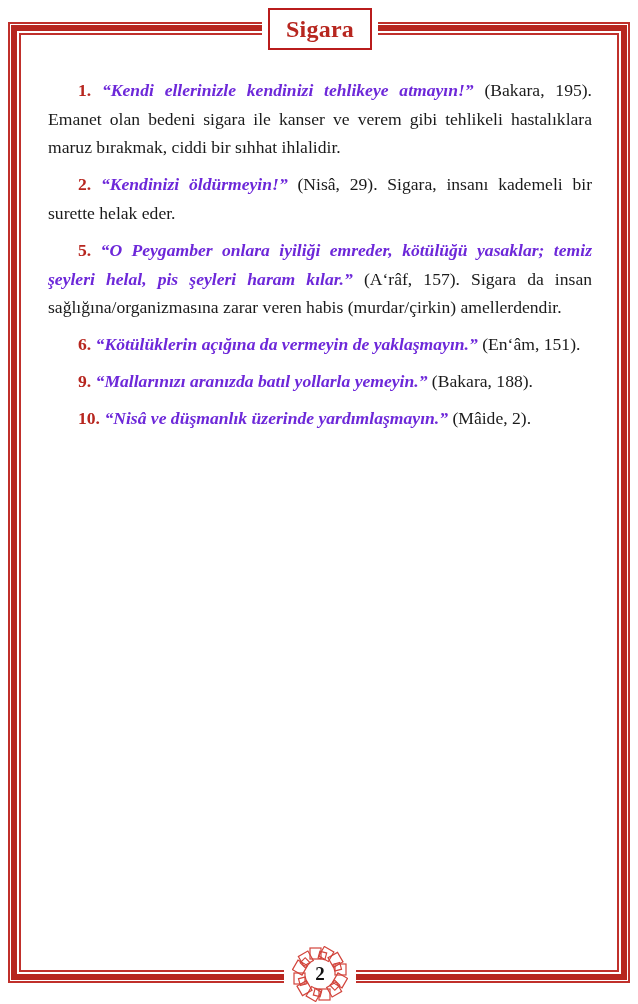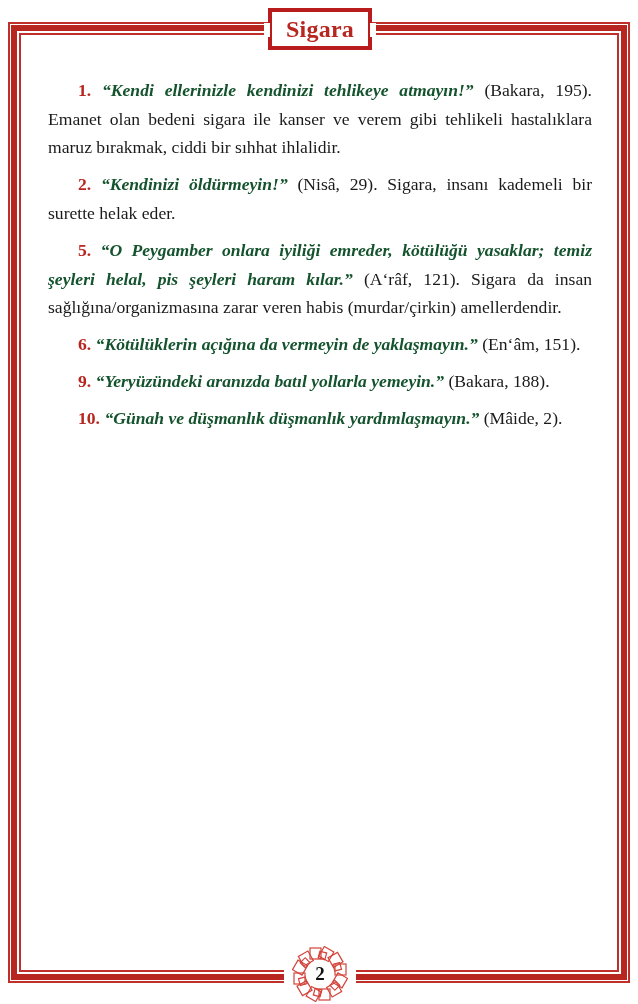--- a/index.html
+++ b/index.html
@@ -37,21 +37,21 @@
       border: 2px solid #c0302b;
     }
     .title-box {
       position: absolute;
       left: 268px;
       top: 8px;
       width: 104px;
       height: 42px;
       box-sizing: border-box;
       background: #ffffff;
-      border: 4px solid #b91c1c;
+      border: 2px solid #b91c1c;
       display: flex;
       align-items: center;
       justify-content: center;
       z-index: 2;
     }
     .title-box::before, .title-box::after {
       content: "";
       position: absolute;
       top: 11px;
       width: 6px;
@@ -81,21 +81,21 @@
       margin: 0 0 8.5px 0;
       text-align: justify;
       text-indent: 30px;
       hyphens: manual;
     }
     .num {
       color: #b7261f;
       font-weight: bold;
     }
     .quote {
-      color: #14532d;
+      color: #6d28d9;
       font-weight: bold;
       font-style: italic;
     }
     .footer-cover {
       position: absolute;
       left: 284px;
       top: 960px;
       width: 72px;
       height: 40px;
       background: #ffffff;
@@ -132,24 +132,24 @@
 
 <div class="frame"></div>
 
 <div class="title-box">
   <span class="title">Sigara</span>
 </div>
 
 <div class="content">
   <p class="item"><span class="num">1.</span> <span class="quote">“Kendi ellerinizle kendinizi tehlikeye atmayın!”</span><span> (Bakara, 195). Emanet olan bedeni sigara ile kanser ve verem gibi tehlikeli hastalıklara maruz bırakmak, ciddi bir sıhhat ihlalidir.</span></p>
   <p class="item"><span class="num">2.</span> <span class="quote">“Kendinizi öldürmeyin!”</span><span> (Nisâ, 29). Sigara, insanı kademeli bir surette helak eder.</span></p>
-  <p class="item"><span class="num">5.</span> <span class="quote">“O Peygamber onlara iyiliği emreder, kötülüğü yasaklar; temiz şeyleri helal, pis şeyleri haram kılar.”</span><span> (A‘râf, 121). Sigara da insan sağlığına/organizmasına zarar veren habis (murdar/çirkin) amellerdendir.</span></p>
+  <p class="item"><span class="num">5.</span> <span class="quote">“O Peygamber onlara iyiliği emreder, kötülüğü yasaklar; temiz şeyleri helal, pis şeyleri haram kılar.”</span><span> (A‘râf, 157). Sigara da insan sağlığına/organizmasına zarar veren habis (murdar/çirkin) amellerdendir.</span></p>
   <p class="item"><span class="num">6.</span> <span class="quote">“Kötülüklerin açığına da vermeyin de yaklaşmayın.”</span><span> (En‘âm, 151).</span></p>
-  <p class="item"><span class="num">9.</span> <span class="quote">“Yeryüzündeki aranızda batıl yollarla yemeyin.”</span><span> (Bakara, 188).</span></p>
-  <p class="item"><span class="num">10.</span> <span class="quote">“Günah ve düşmanlık düşmanlık yardımlaşmayın.”</span><span> (Mâide, 2).</span></p>
+  <p class="item"><span class="num">9.</span> <span class="quote">“Mallarınızı aranızda batıl yollarla yemeyin.”</span><span> (Bakara, 188).</span></p>
+  <p class="item"><span class="num">10.</span> <span class="quote">“Nisâ ve düşmanlık üzerinde yardımlaşmayın.”</span><span> (Mâide, 2).</span></p>
 </div>
 
 <div class="footer-cover"></div>
 
 <div class="rosette">
   <svg viewBox="0 0 56 56" xmlns="http://www.w3.org/2000/svg">
     <g fill="none" stroke="#d2443b" stroke-width="1.2">
       <g transform="translate(28 28)">
         <rect x="-10" y="-26" width="11" height="11" transform="rotate(0)"></rect>
         <rect x="-10" y="-26" width="11" height="11" transform="rotate(30)"></rect>

